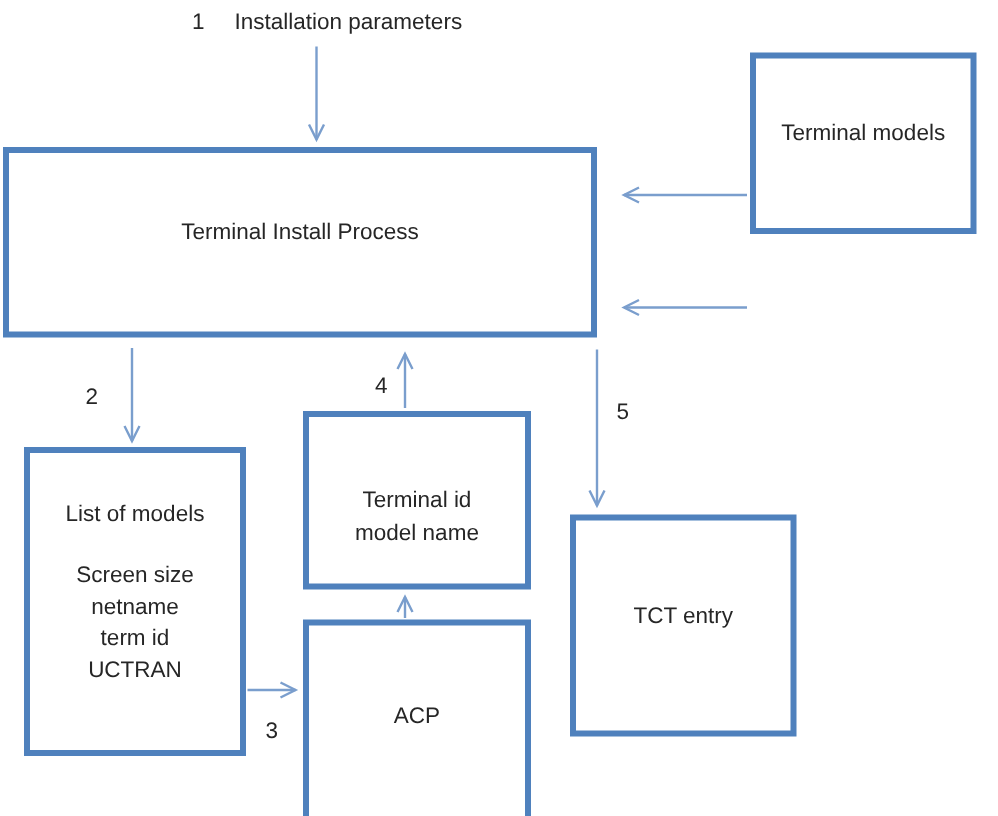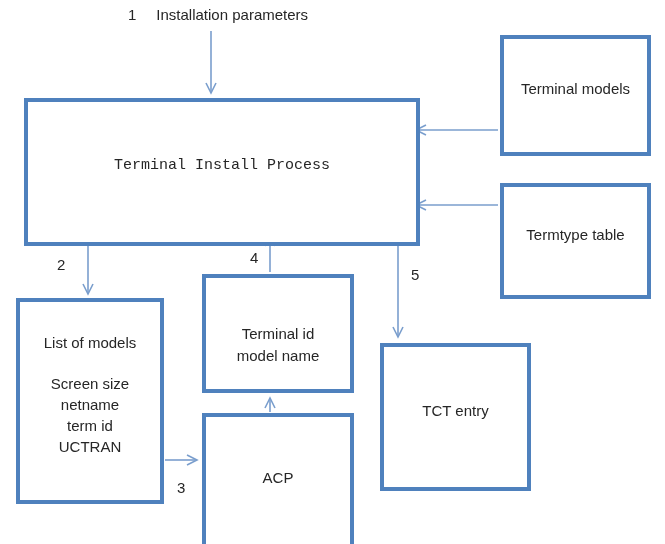--- a/index.html
+++ b/index.html
@@ -30,21 +30,21 @@
     border: 4px solid #4f81bd;
     background: #ffffff;
     display: flex;
     align-items: center;
     justify-content: center;
     text-align: center;
     font-size: 15px;
     line-height: 21px;
     padding-bottom: 14px;
   }
-  .box-tip            { left: 24px;  top: 98px;  width: 396px; height: 148px; font-family: Liberation Mono, monospace; }
+  .box-tip            { left: 2px;  top: 98px;  width: 396px; height: 127px; }
   .box-terminal-table { left: 500px; top: 35px;  width: 151px; height: 121px; }
   .box-termtype-table { left: 500px; top: 183px; width: 151px; height: 116px; }
   .box-list           { left: 16px;  top: 298px; width: 148px; height: 206px; }
   .box-terminal-id    { left: 202px; top: 274px; width: 152px; height: 119px; }
   .box-acp            { left: 202px; top: 413px; width: 152px; height: 143px; }
   .box-tct            { left: 380px; top: 343px; width: 151px; height: 148px; }
   .box-inner { width: 100%; }
   .list-title { margin-bottom: 20px; }
   .two-line { line-height: 22px; margin-top: 36px; }
   .step-label {
@@ -91,23 +91,20 @@
   <div class="step-label label-5">5</div>
 
   <div class="box box-tip">
     <div class="box-inner">Terminal Install Process</div>
   </div>
 
   <div class="box box-terminal-table">
     <div class="box-inner">Terminal models</div>
   </div>
 
-  <div class="box box-termtype-table">
-    <div class="box-inner">Termtype table</div>
-  </div>
 
   <div class="box box-list">
     <div class="box-inner">
       <div class="list-title">List of models</div>
       <div>Screen size</div>
       <div>netname</div>
       <div>term id</div>
       <div>UCTRAN</div>
     </div>
   </div>

